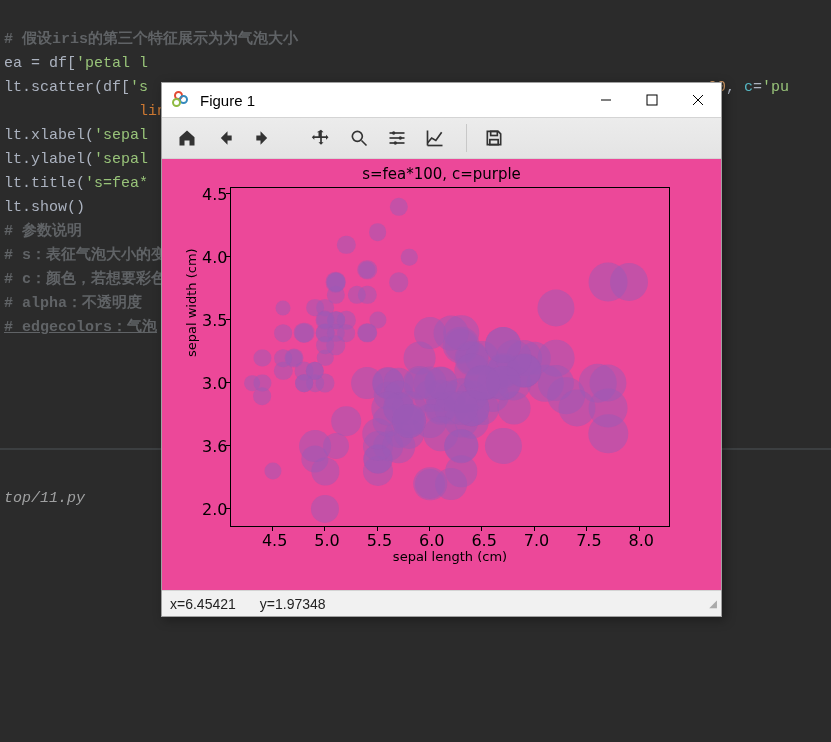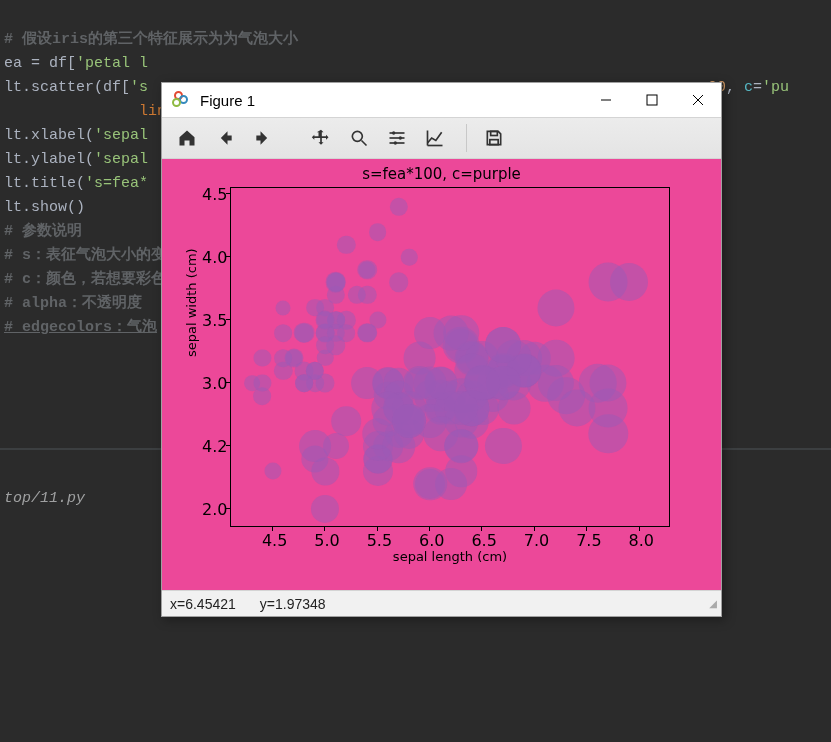--- a/index.html
+++ b/index.html
@@ -451,21 +451,21 @@
         <div class="tick" style="left: 309.429px; top: 372px;">6.5</div>
         <div style="position: absolute; left: 319.429px; top: 368px; width: 1px; height: 4px; background: rgb(0, 0, 0);"></div>
         <div class="tick" style="left: 361.81px; top: 372px;">7.0</div>
         <div style="position: absolute; left: 371.81px; top: 368px; width: 1px; height: 4px; background: rgb(0, 0, 0);"></div>
         <div class="tick" style="left: 414.19px; top: 372px;">7.5</div>
         <div style="position: absolute; left: 424.19px; top: 368px; width: 1px; height: 4px; background: rgb(0, 0, 0);"></div>
         <div class="tick" style="left: 466.571px; top: 372px;">8.0</div>
         <div style="position: absolute; left: 476.571px; top: 368px; width: 1px; height: 4px; background: rgb(0, 0, 0);"></div>
         <div class="tick" style="right: 499px; left: 40px; top: 341.111px;">2.0</div>
         <div style="position: absolute; left: 64px; top: 349.111px; width: 4px; height: 1px; background: rgb(0, 0, 0);"></div>
-        <div class="tick" style="right: 499px; left: 40px; top: 278.148px;">4.2</div>
+        <div class="tick" style="right: 499px; left: 40px; top: 278.148px;">3.6</div>
         <div style="position: absolute; left: 64px; top: 286.148px; width: 4px; height: 1px; background: rgb(0, 0, 0);"></div>
         <div class="tick" style="right: 499px; left: 40px; top: 215.185px;">3.0</div>
         <div style="position: absolute; left: 64px; top: 223.185px; width: 4px; height: 1px; background: rgb(0, 0, 0);"></div>
         <div class="tick" style="right: 499px; left: 40px; top: 152.222px;">3.5</div>
         <div style="position: absolute; left: 64px; top: 160.222px; width: 4px; height: 1px; background: rgb(0, 0, 0);"></div>
         <div class="tick" style="right: 499px; left: 40px; top: 89.2593px;">4.0</div>
         <div style="position: absolute; left: 64px; top: 97.2593px; width: 4px; height: 1px; background: rgb(0, 0, 0);"></div>
         <div class="tick" style="right: 499px; left: 40px; top: 26.2963px;">4.5</div>
         <div style="position: absolute; left: 64px; top: 34.2963px; width: 4px; height: 1px; background: rgb(0, 0, 0);"></div>
       </div>

